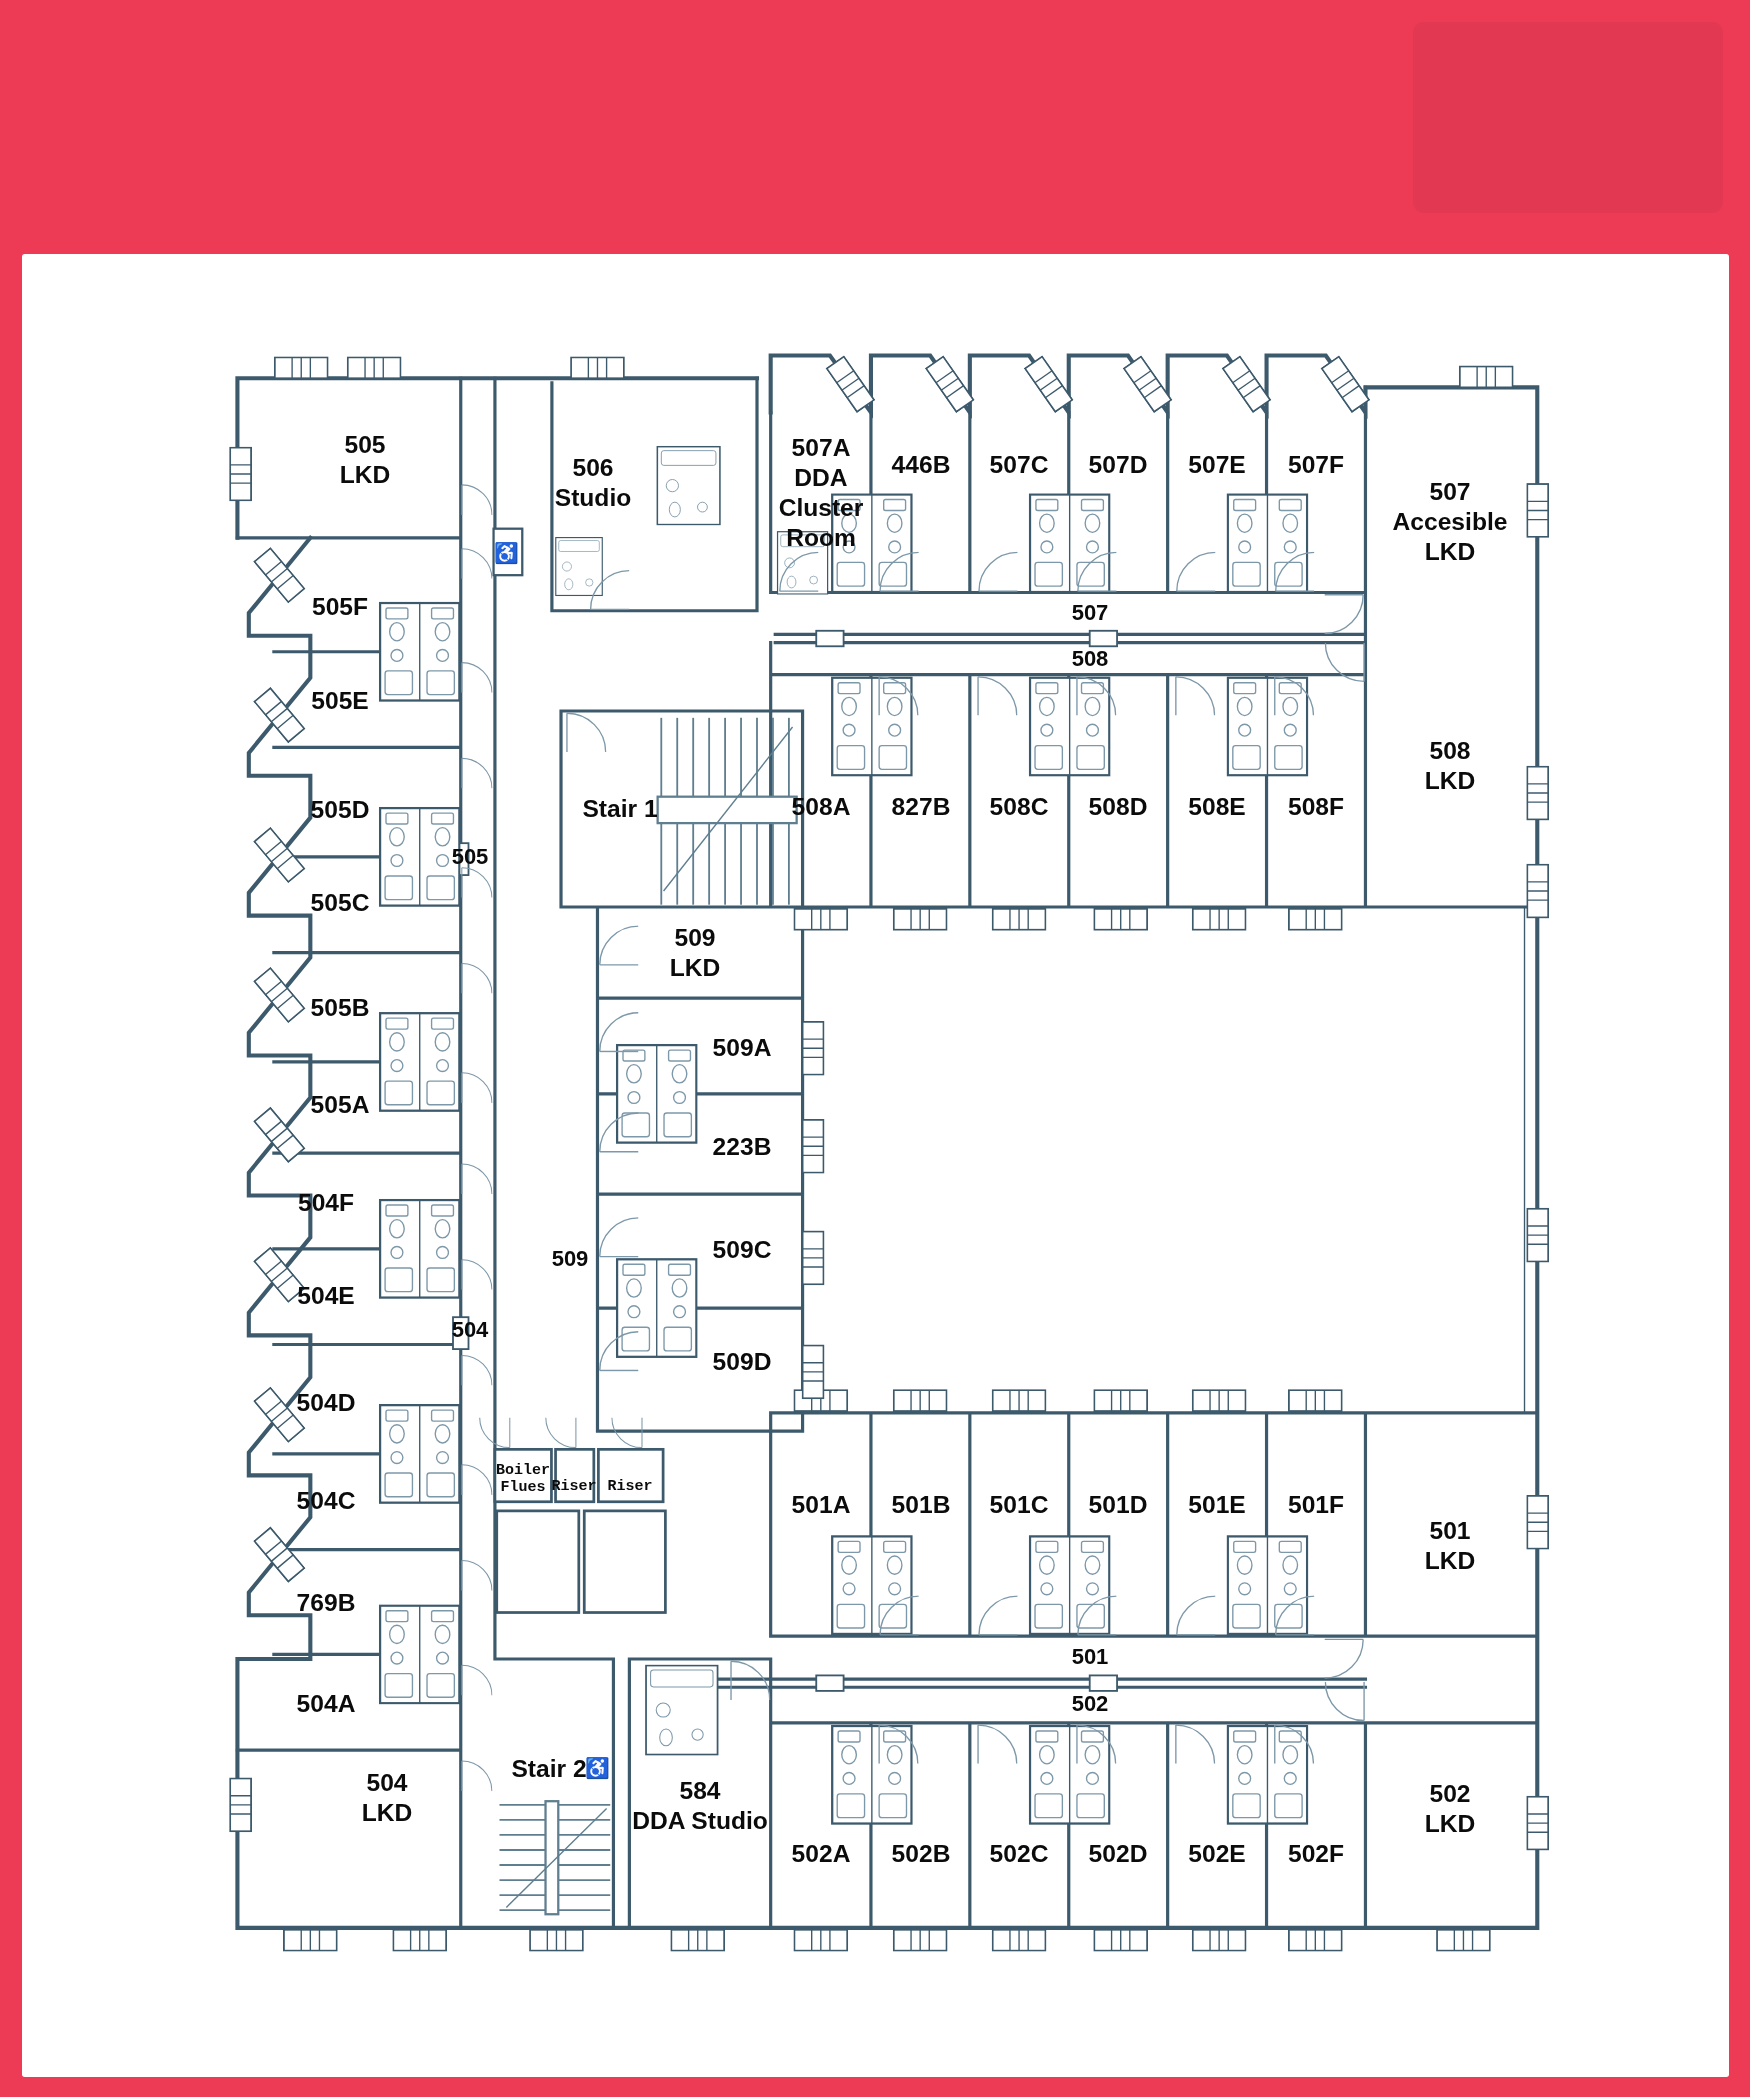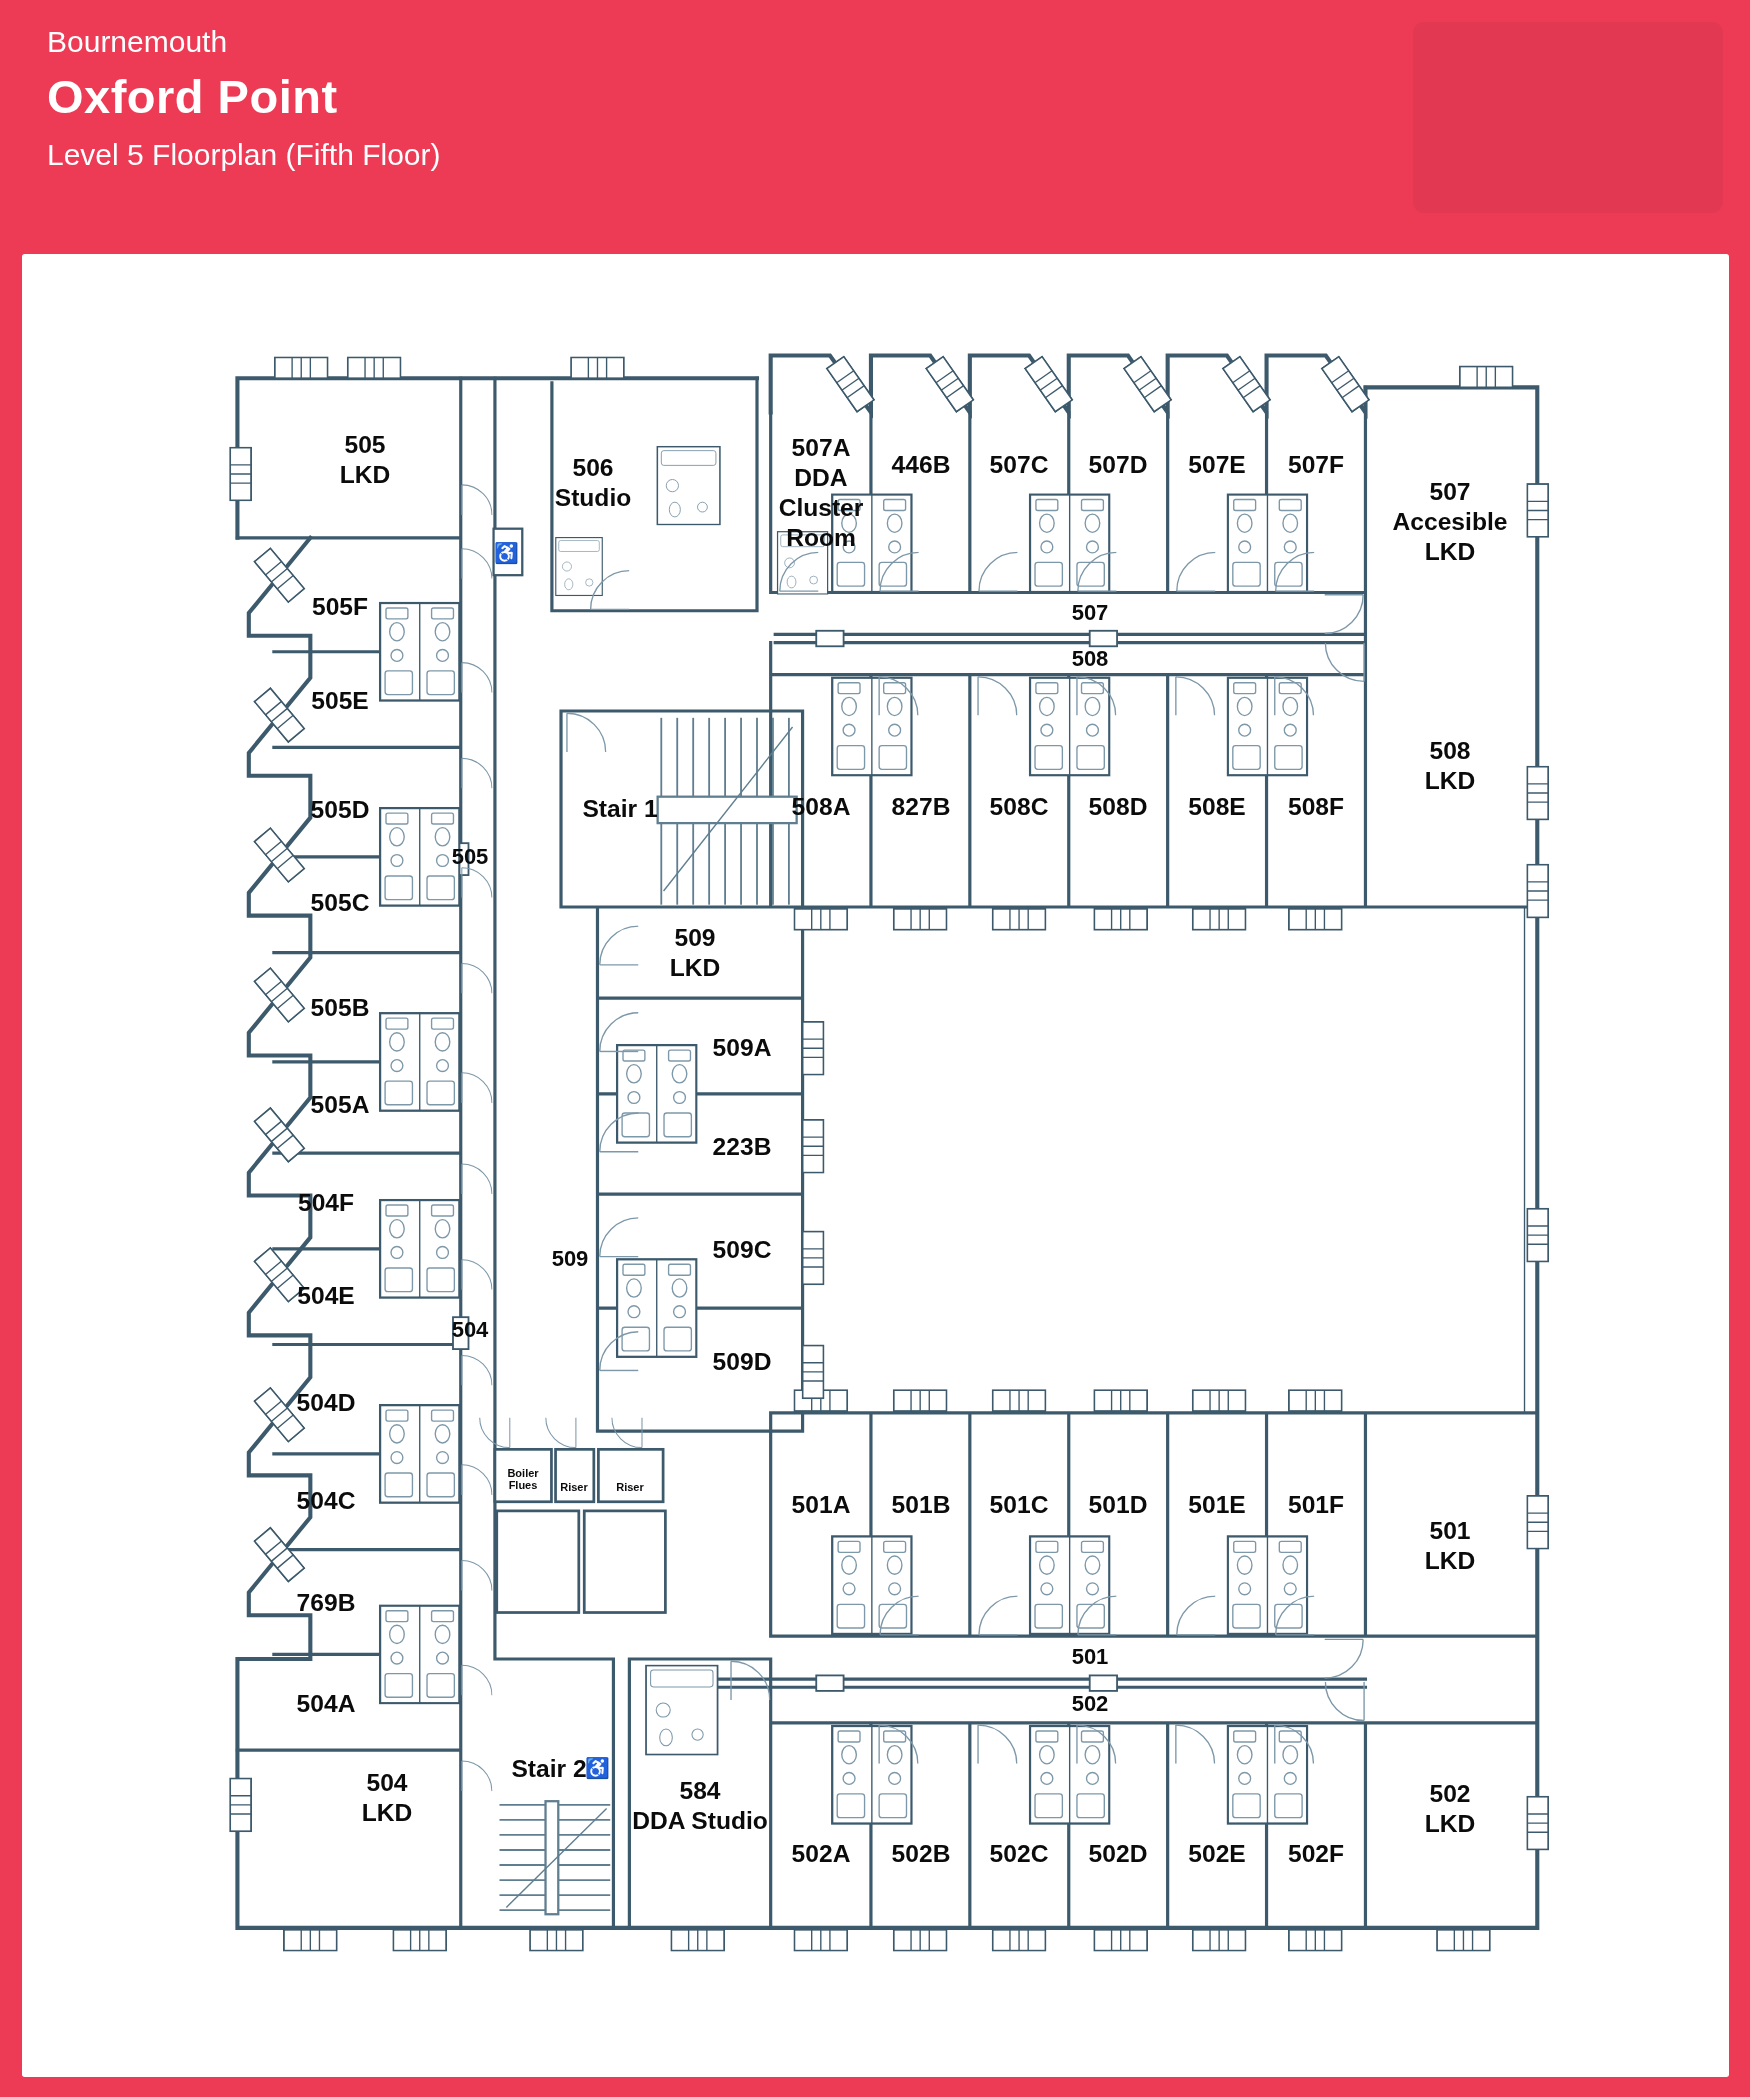--- a/index.html
+++ b/index.html
@@ -9,36 +9,31 @@
         background:rgba(0,0,0,0.045);}
   .header{position:absolute;left:47px;top:27px;color:#ffffff;}
   .hdr-city{font-size:30px;font-weight:400;line-height:1.0;}
   .hdr-title{font-size:47px;font-weight:700;line-height:1.0;margin-top:15.5px;letter-spacing:0.5px;}
   .hdr-sub{font-size:30px;font-weight:400;line-height:1.0;margin-top:20px;}
   .sheet{position:absolute;left:22px;top:254px;width:1707px;height:1823px;background:#ffffff;border-radius:2.7px;}
   .plan-svg{position:absolute;left:0;top:0;width:1751px;height:2097px;pointer-events:none;}
   .labels{position:absolute;left:0;top:0;width:1751px;height:2029px;pointer-events:none;}
   .lbl{position:absolute;transform:translate(-50%,-50%);font-weight:700;font-size:24.6px;color:#0b0b0b;
        white-space:pre-line;text-align:center;line-height:1.22;}
-  .lbl.sm{font-size:11px;line-height:1.1;}
+  .lbl.sm{font-size:15px;line-height:1.1;font-family:Liberation Mono, monospace;}
   .lbl.md{font-size:22px;}
   .glyph{position:absolute;transform:translate(-50%,-50%);font-size:20px;color:#3D5A6C;font-weight:400;}
 </style>
 </head>
 <body>
 
 <div class="page">
 
   <div class="banner-accent"></div>
 
-  <div class="header">
-    <div class="hdr-city">Bournemouth</div>
-    <div class="hdr-title">Oxford Point</div>
-    <div class="hdr-sub">Level 5 Floorplan (Fifth Floor)</div>
-  </div>
 
   <div class="sheet"></div>
 
   <svg class="plan-svg" viewBox="0 0 3840 4601" xmlns="http://www.w3.org/2000/svg">
     <defs>
       <symbol id="bath2" viewBox="0 0 180 220">
         <rect x="3" y="3" width="174" height="214" fill="#fff" stroke="#3D5A6C" stroke-width="5"></rect>
         <line x1="90" y1="3" x2="90" y2="217" stroke="#3D5A6C" stroke-width="3"></line>
         <rect x="16" y="14" width="48" height="24" rx="4" fill="none" stroke="#7D98A9" stroke-width="3"></rect>
         <ellipse cx="40" cy="66" rx="16" ry="20" fill="none" stroke="#7D98A9" stroke-width="3"></ellipse>

